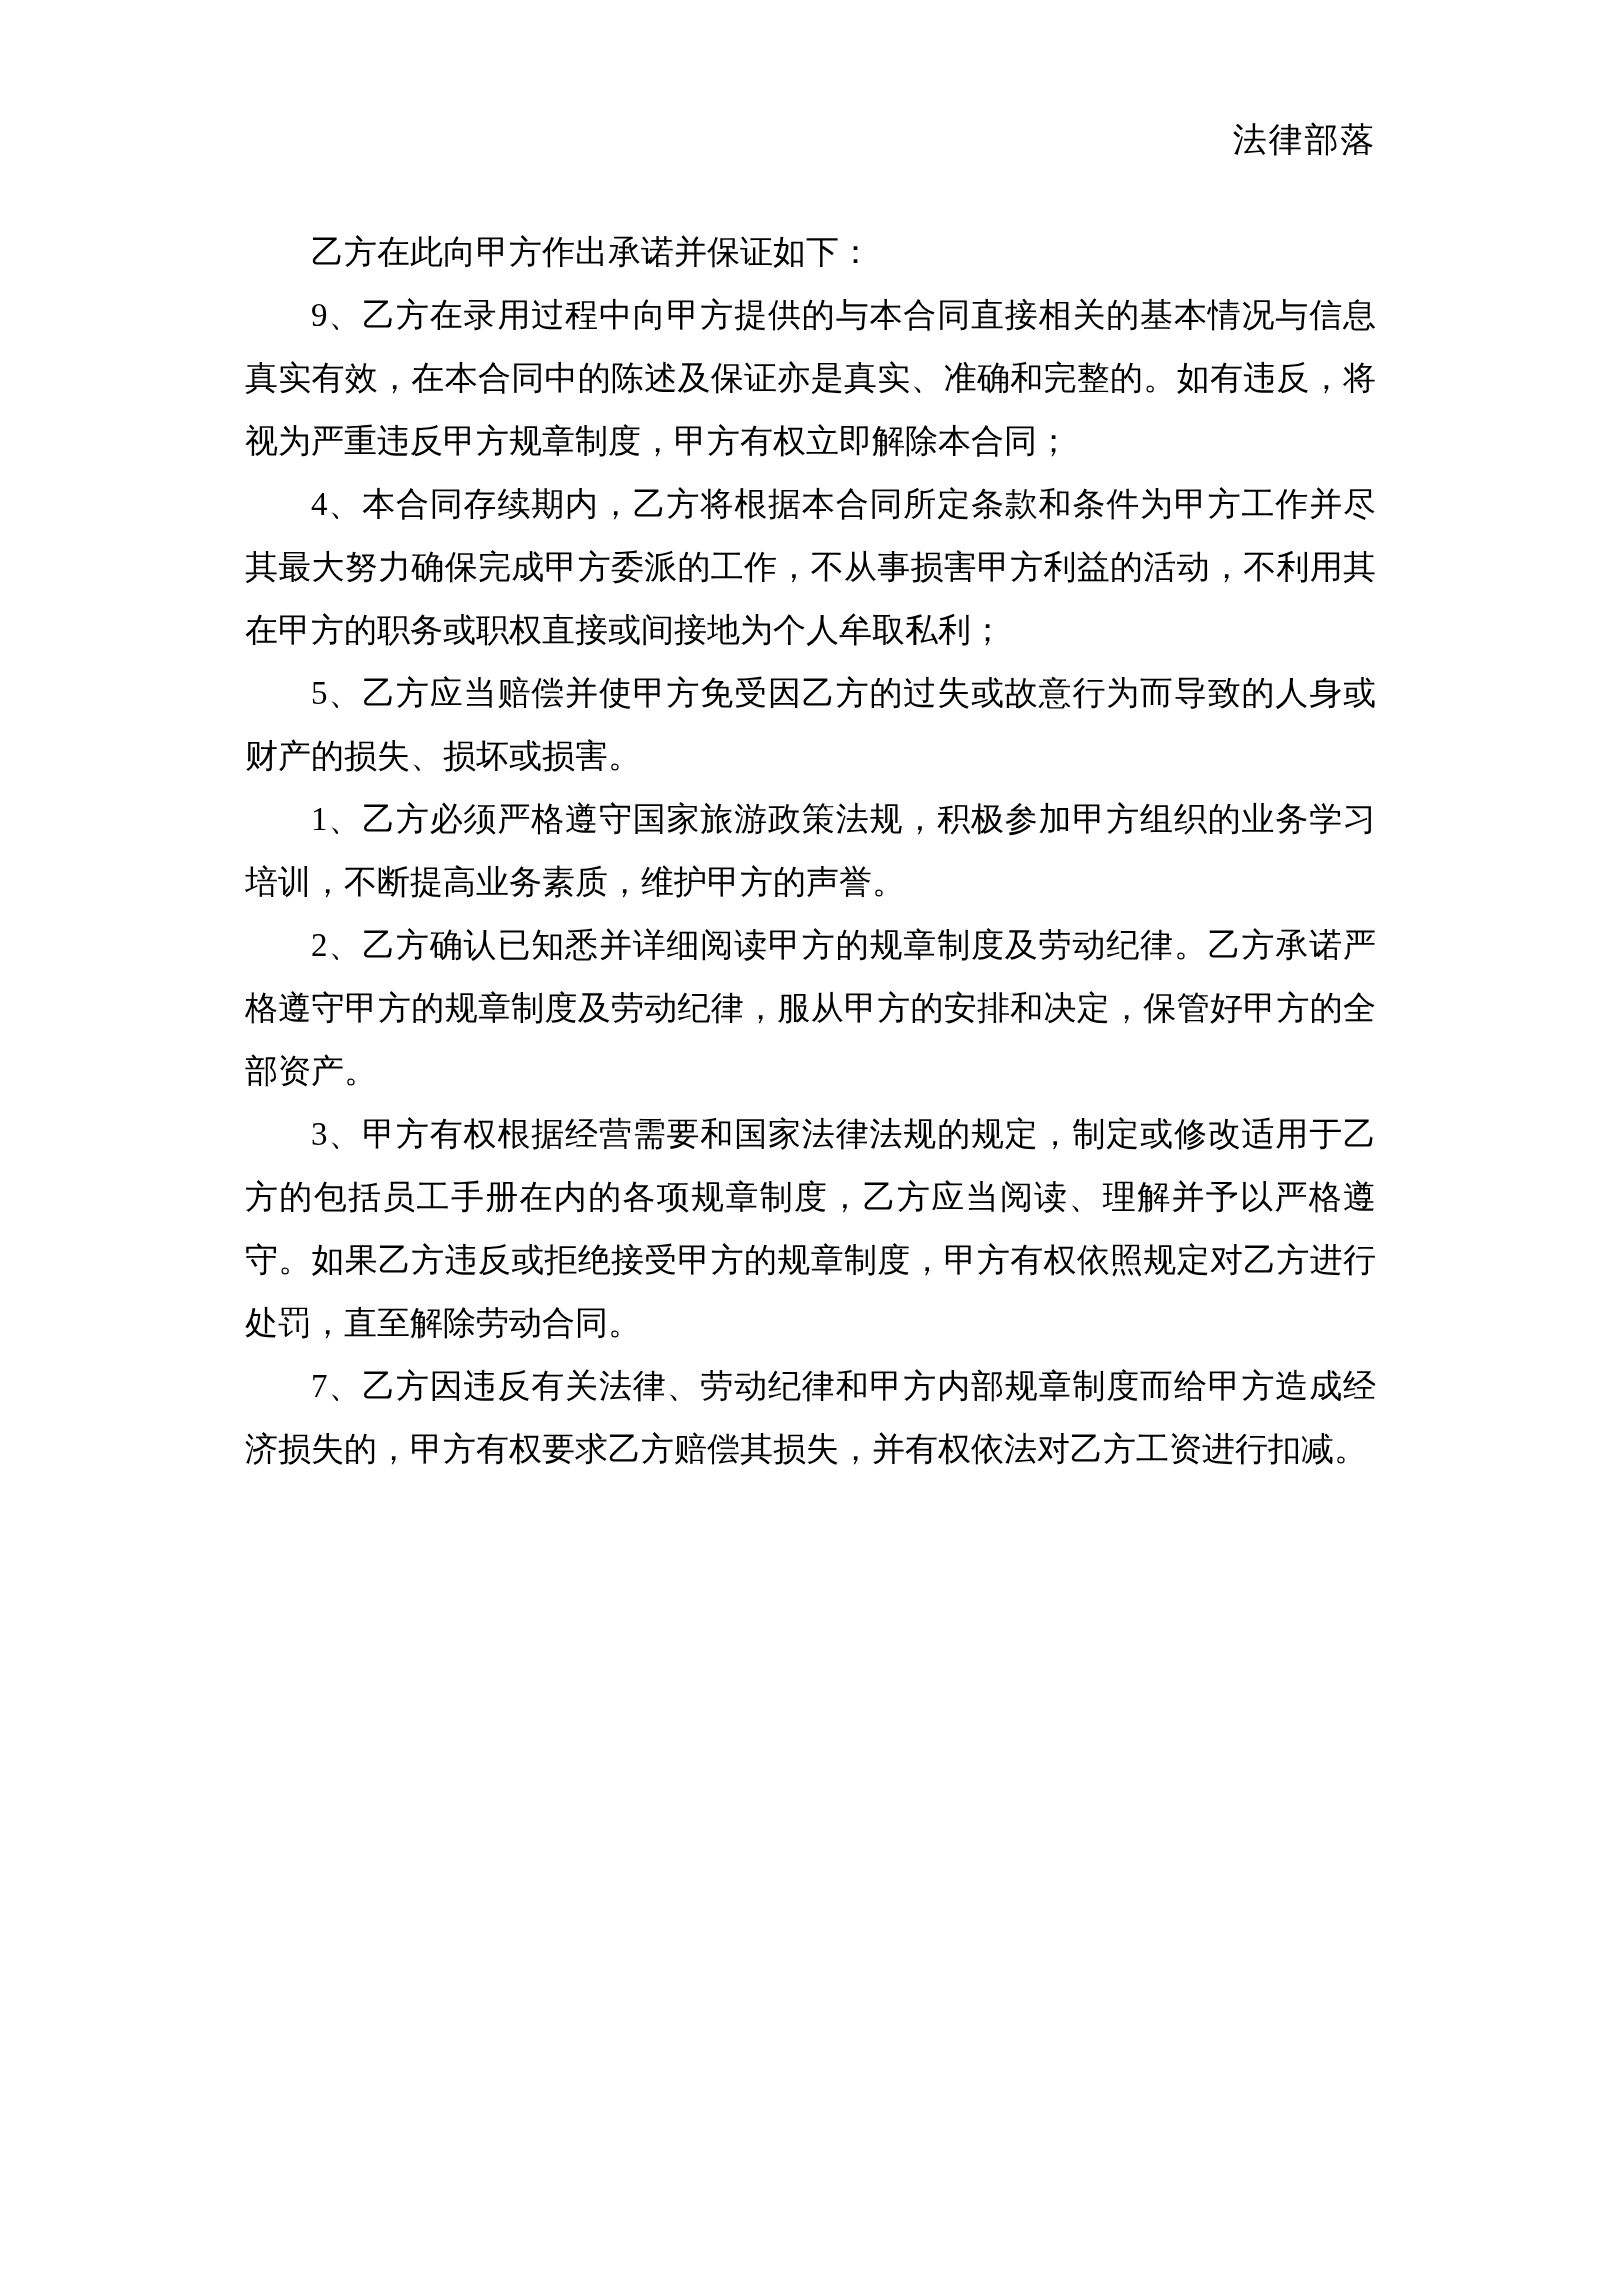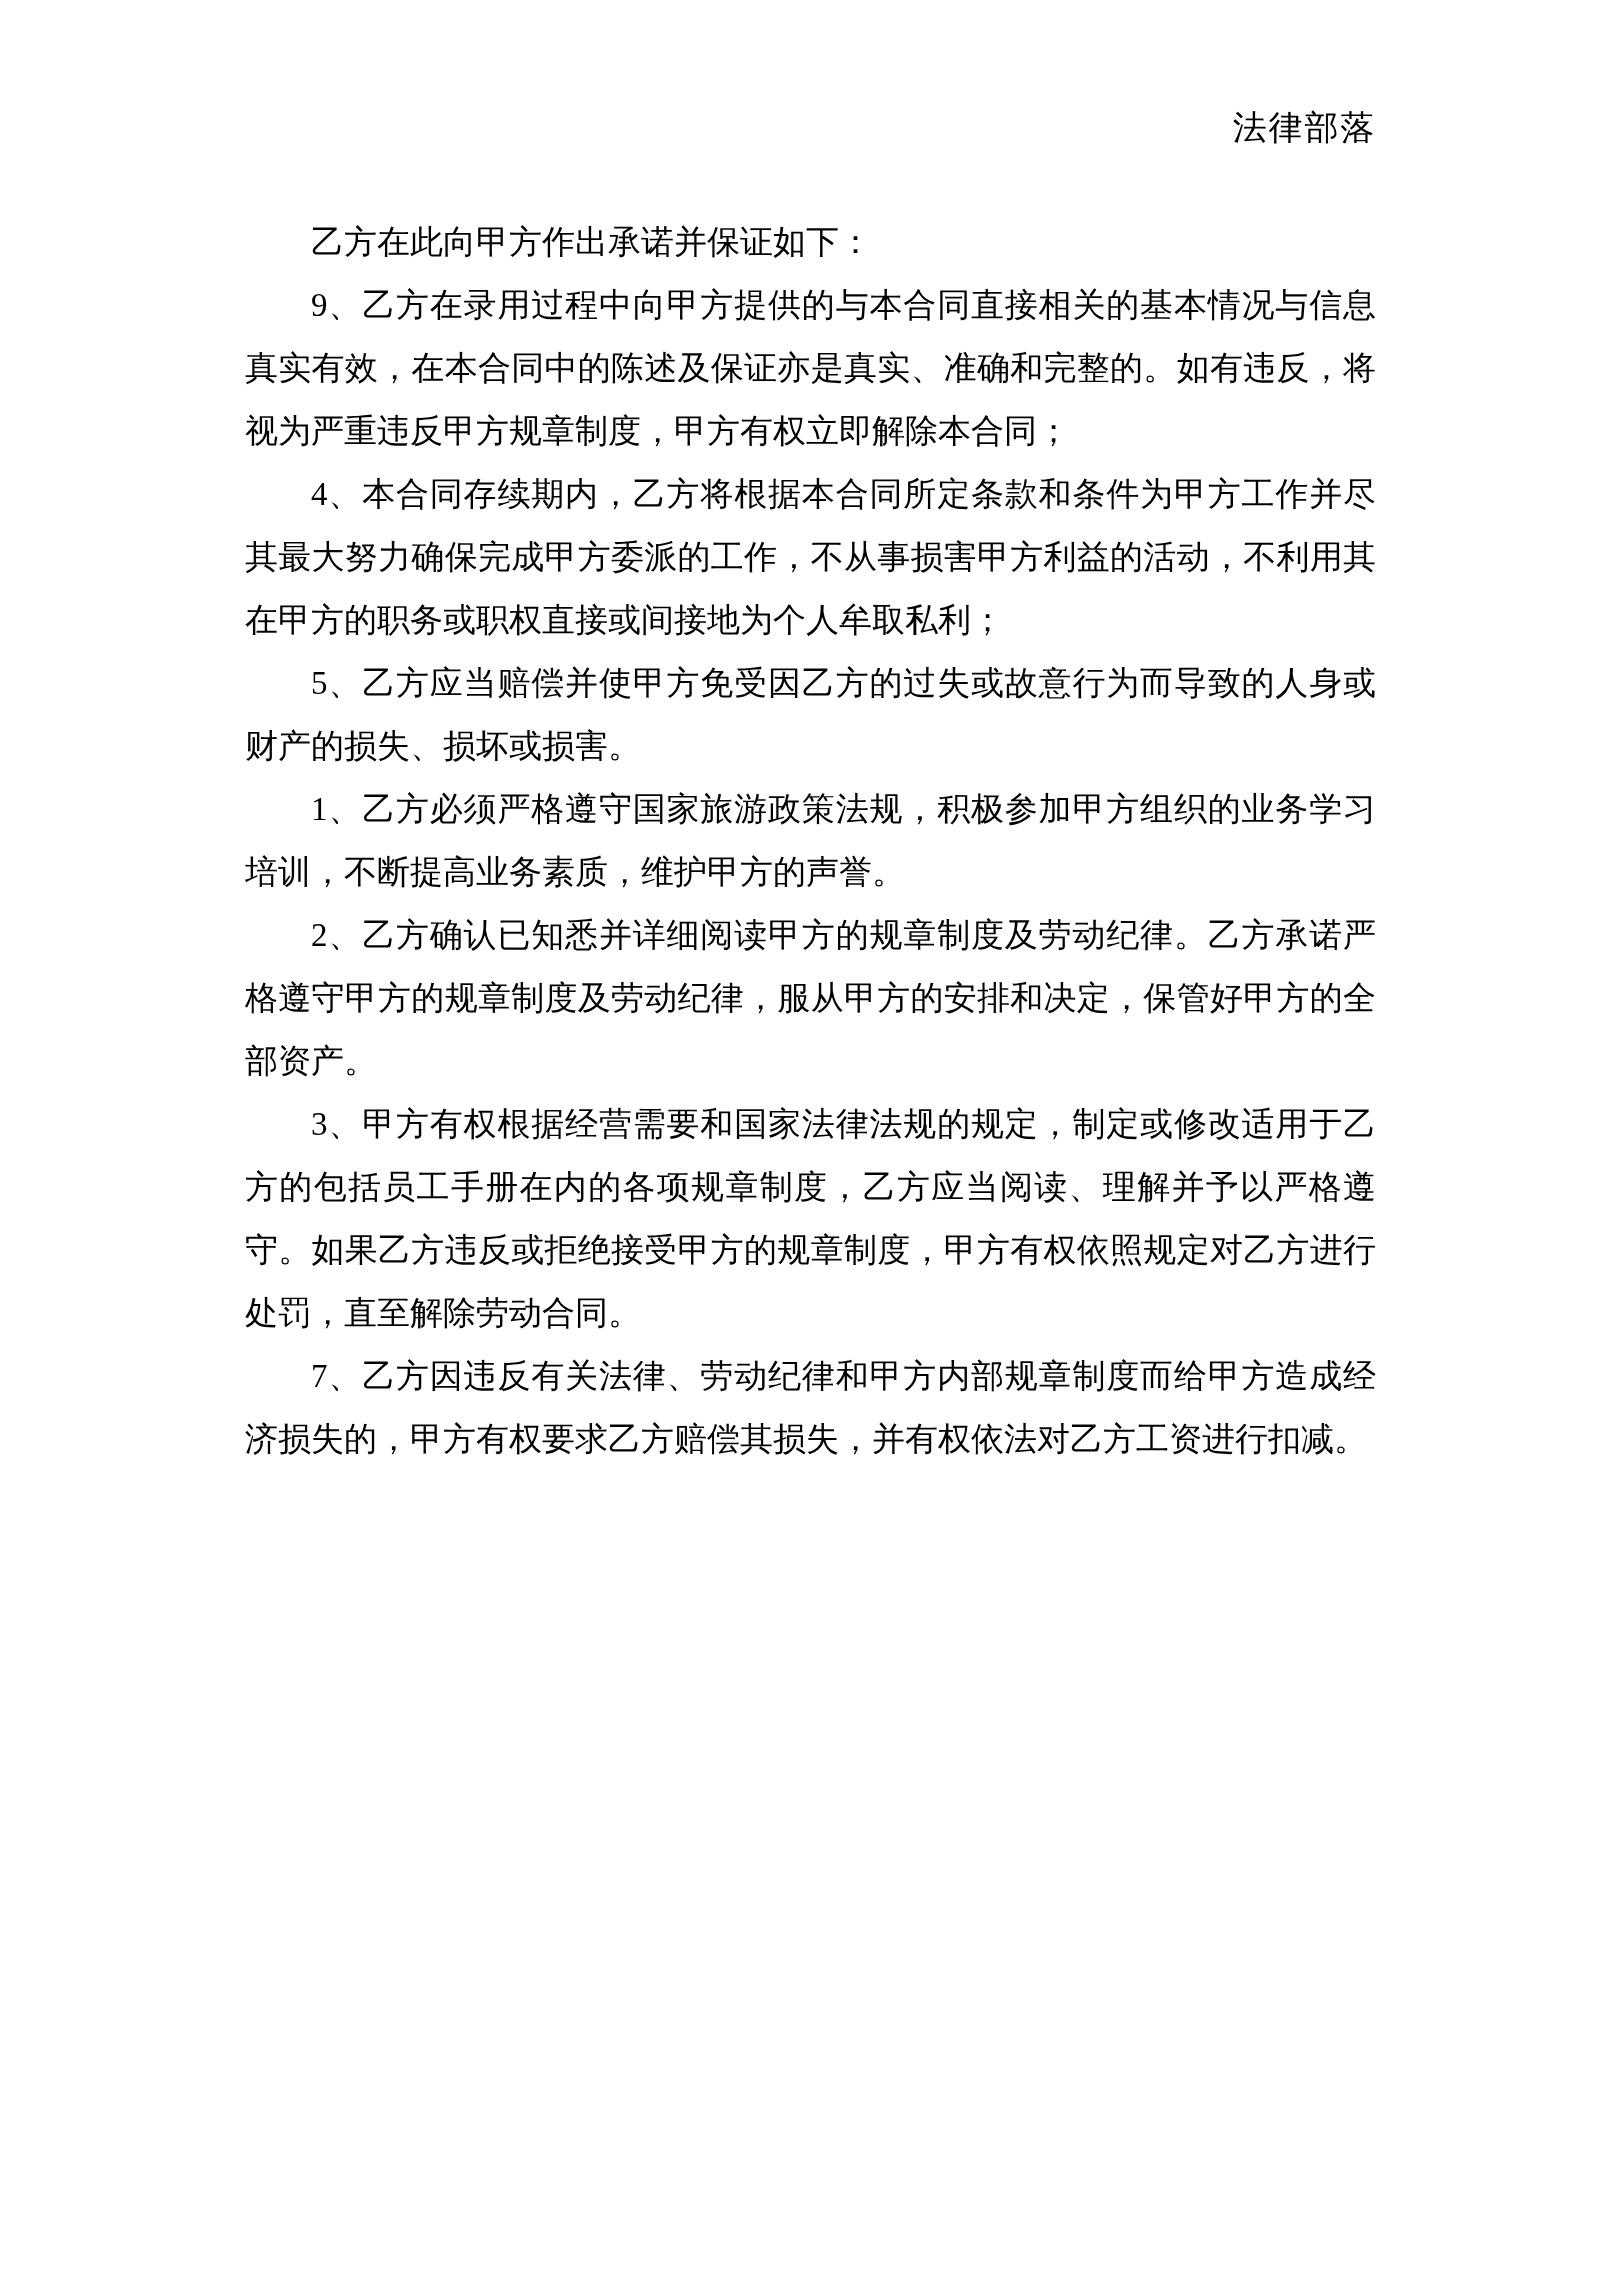--- a/index.html
+++ b/index.html
@@ -10,31 +10,31 @@
   body {
     width: 1623px;
     height: 2294px;
     position: relative;
     overflow: hidden;
     color: #000000;
     font-family: "Liberation Serif", "DejaVu Serif", serif;
   }
   .brand {
     position: absolute;
-    top: 105px;
+    top: 117px;
     right: 247px;
     font-family: "Liberation Sans", "DejaVu Sans", sans-serif;
     font-size: 34px;
     letter-spacing: 1.8px;
     color: #000000;
     white-space: nowrap;
   }
   .doc {
     position: absolute;
-    top: 211px;
+    top: 221px;
     left: 245px;
     width: 1131px;
   }
   .para {
     margin: 0;
     font-size: 33px;
     line-height: 63px;
     text-align: justify;
     text-indent: 2em;
     color: #000000;

